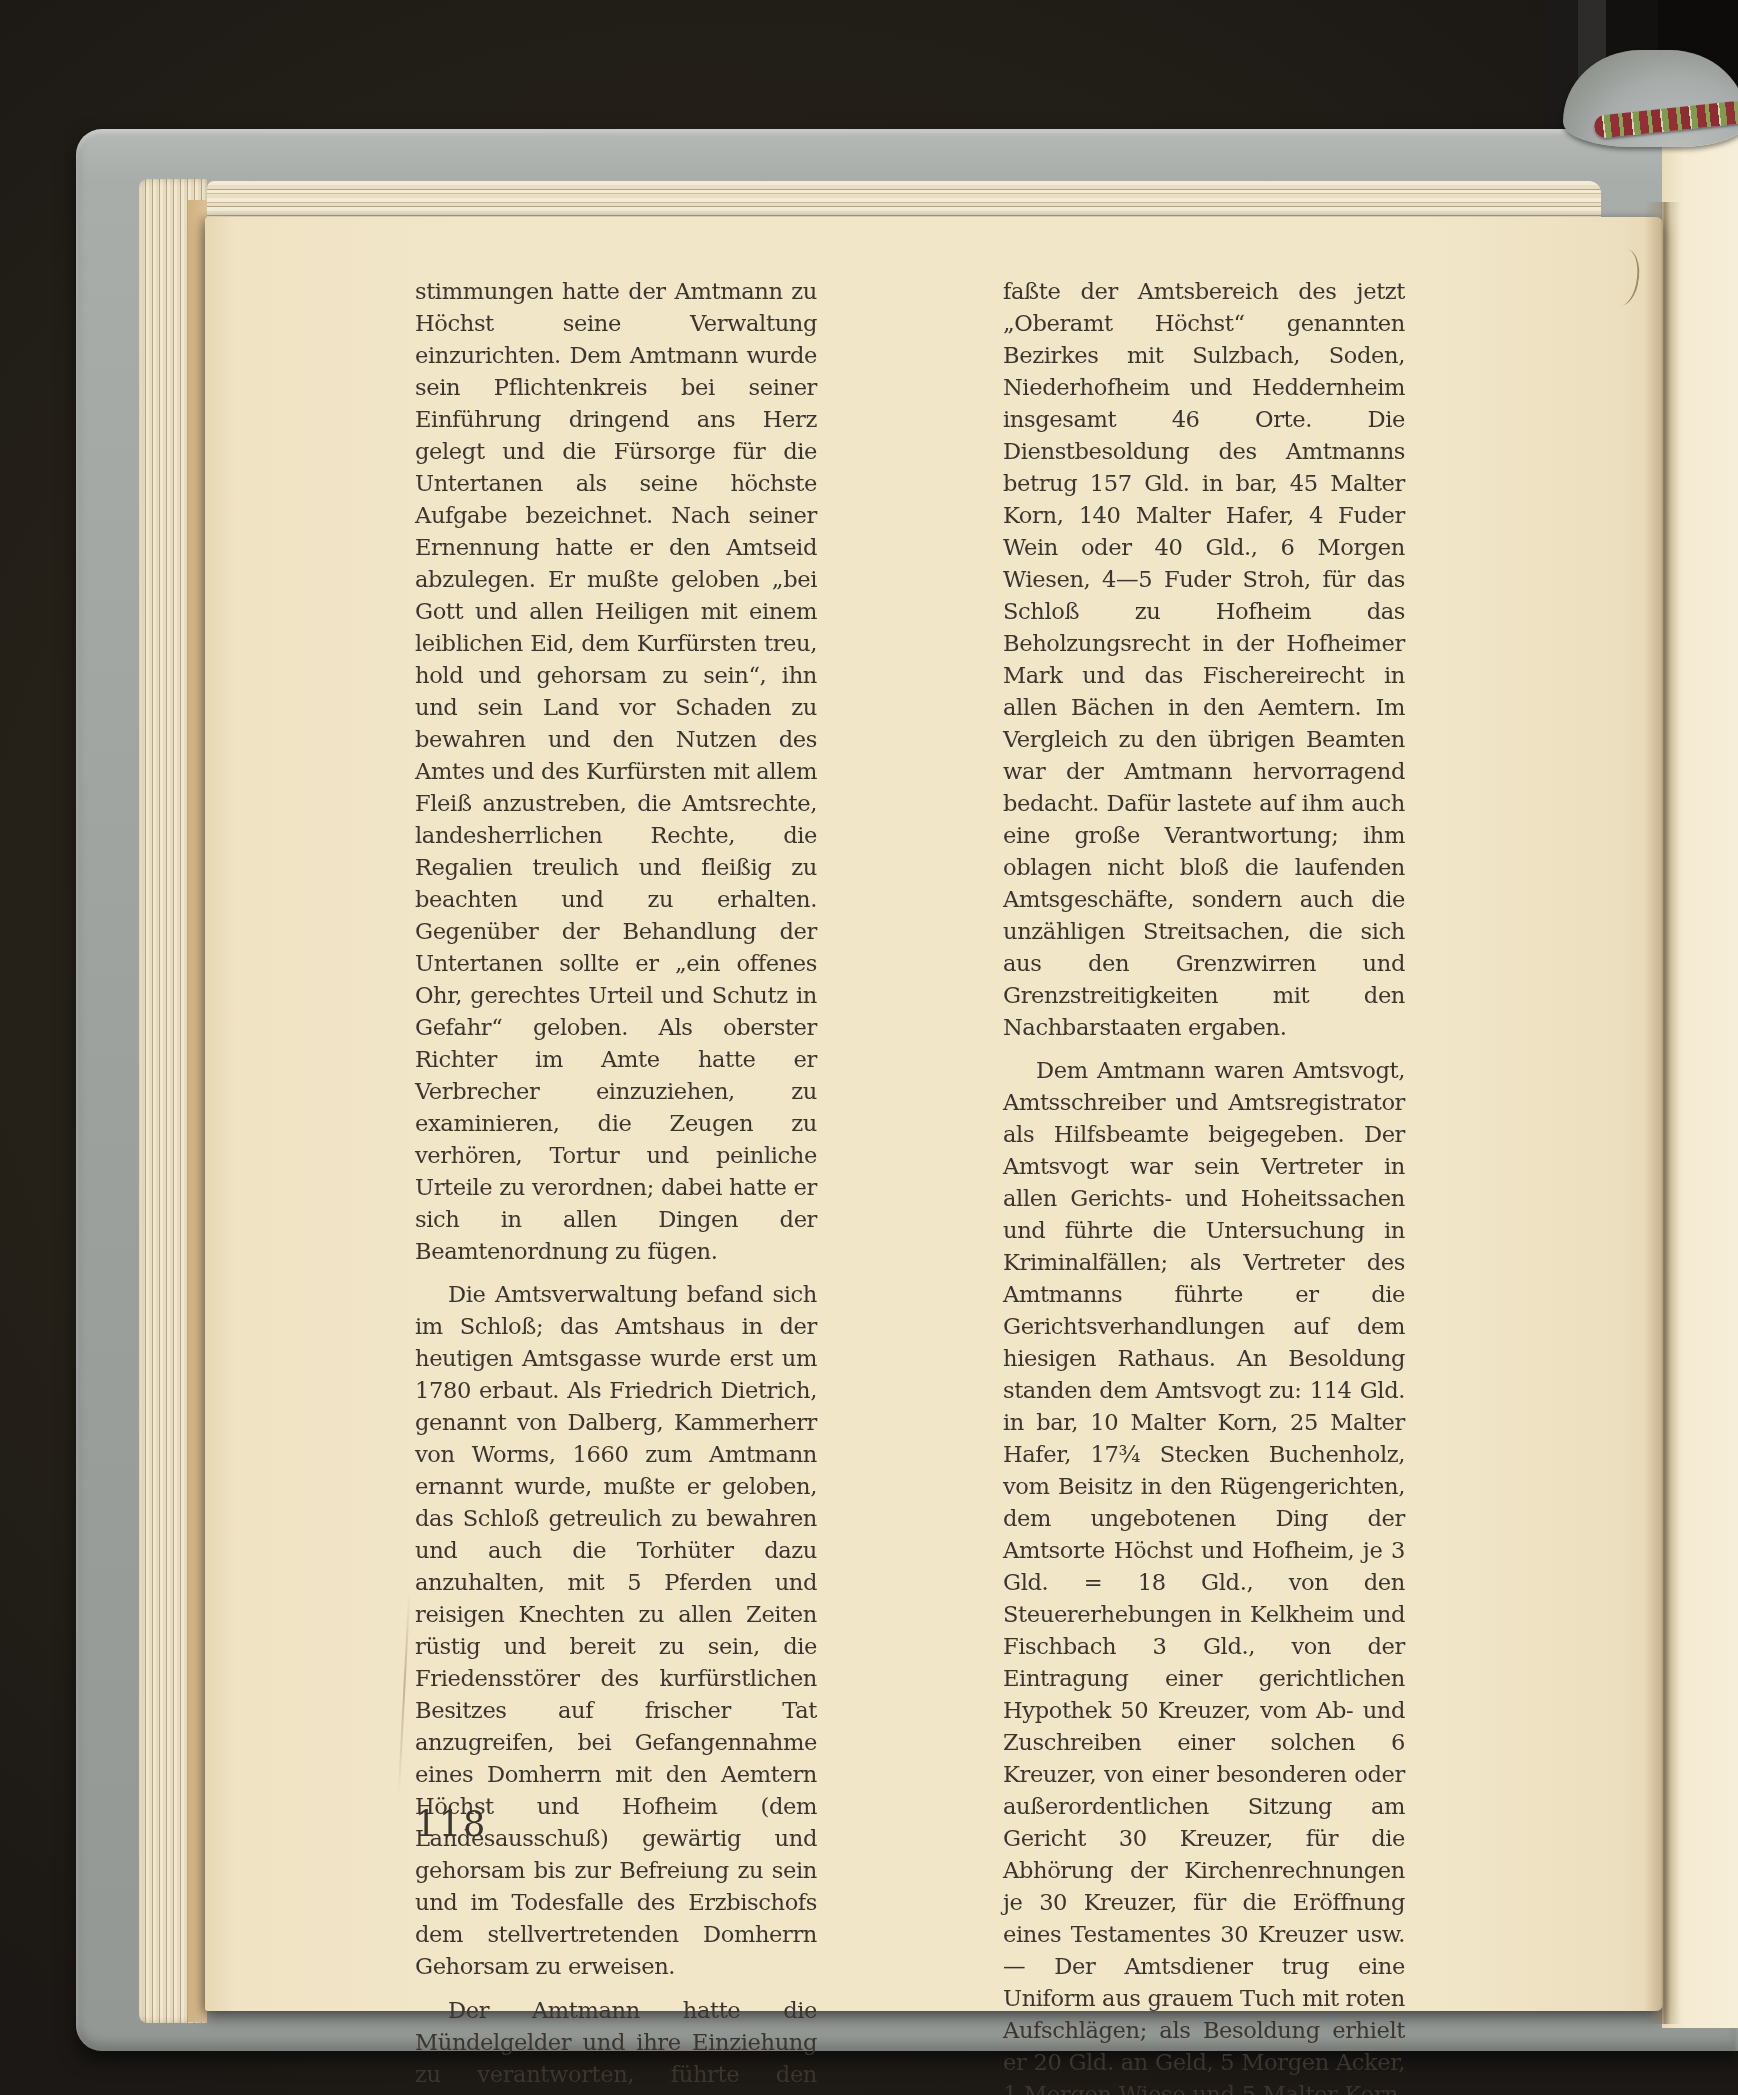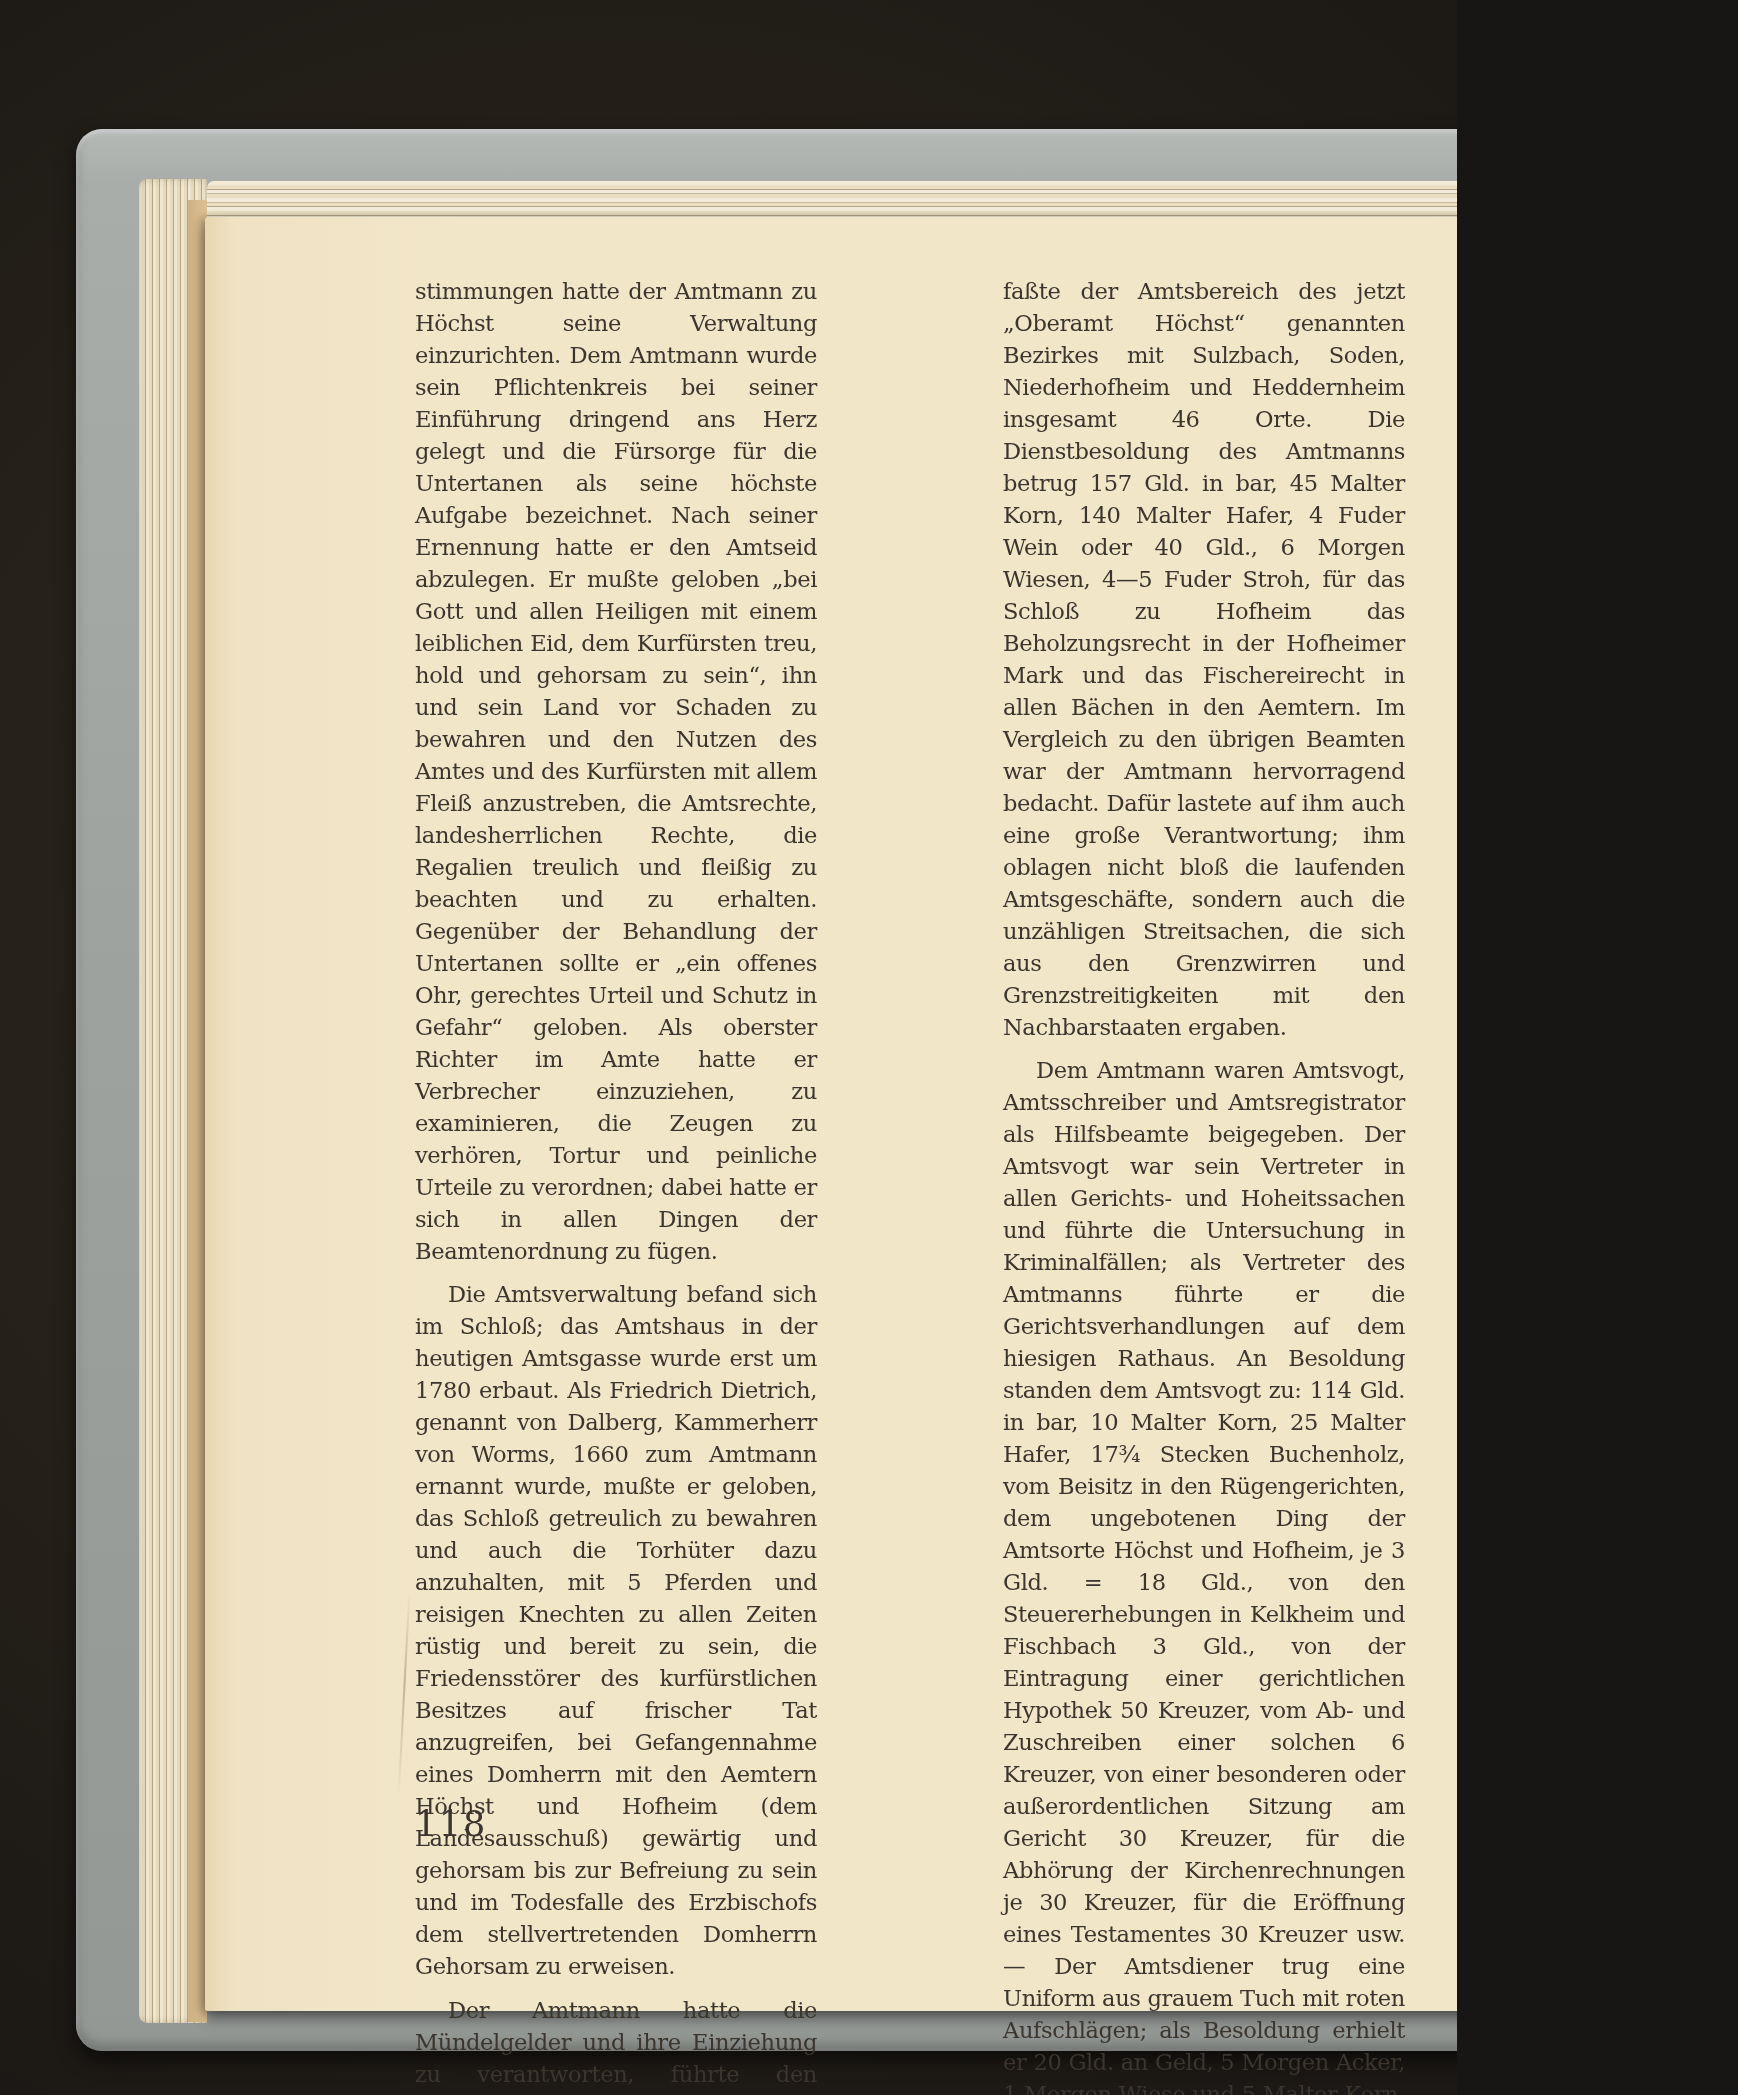--- a/index.html
+++ b/index.html
@@ -1,17 +1,17 @@
 <!DOCTYPE html>
 <html lang="de" style="font-size:14px"><head>
 <meta charset="utf-8">
 <style>
   html,body{margin:0;padding:0;background:#181614;}
   #canvas{
-    position:relative;width:1457px;height:2095px;overflow:hidden;
+    position:relative;width:1738px;height:2095px;overflow:hidden;
     background:radial-gradient(1304px 1304px at 42% 45%, #2b2722 0%, #252119 55%, #1b1815 100%);
     font-family:"DejaVu Serif","Liberation Serif",serif;
   }
   .shelf-dark{
     position:absolute;left:1545px;top:0;width:193px;height:148px;
     background:linear-gradient(90deg,#1c1a18 0 33px,#2e2c2a 33px 61px,#121110 61px 113px,#0d0c0b 113px 100%);
   }
   .cover{
     position:absolute;left:76px;top:129px;width:1662px;height:1922px;
     background:linear-gradient(180deg,#b5b9b6 0,#a9adaa 52px,#9da19e 50%,#949895 100%);

